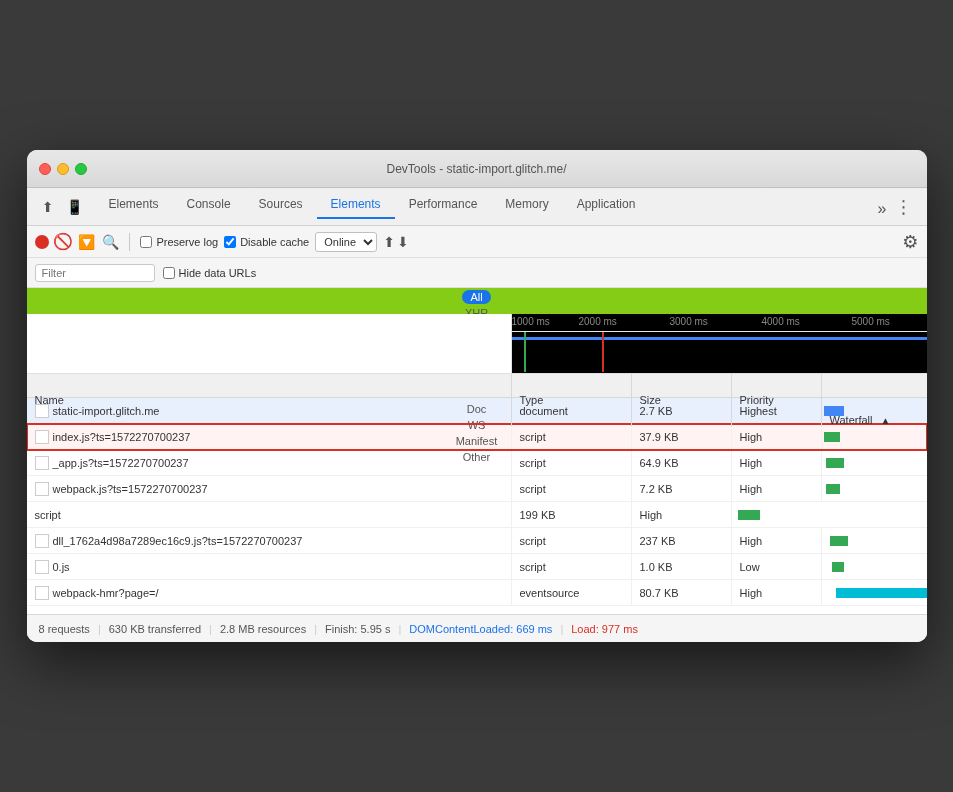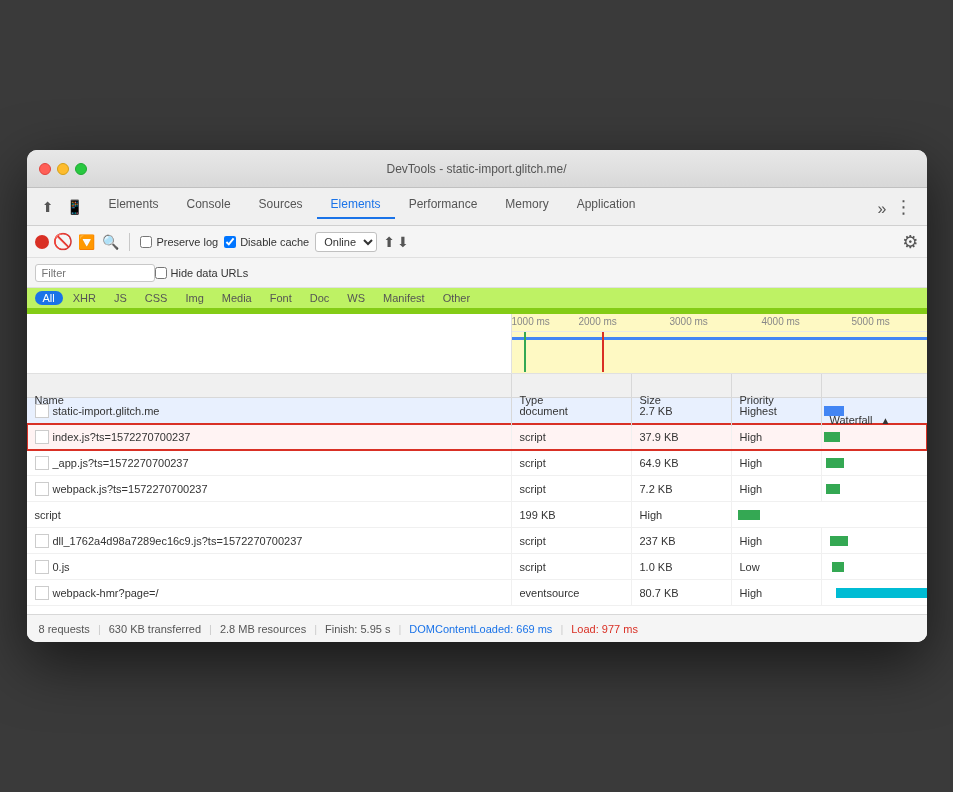--- a/index.html
+++ b/index.html
@@ -157,62 +157,64 @@
       background: white;
       color: #333;
     }
     .spacer { flex: 1; }
     .filter-bar {
       background: #f5f5f5;
       border-bottom: 1px solid #e0e0e0;
       display: flex;
       align-items: center;
       padding: 4px 8px;
+      gap: 8px;
       height: 30px;
     }
     .filter-input {
       border: 1px solid #c8c8c8;
       border-radius: 3px;
       padding: 2px 6px;
       font-size: 11px;
       width: 120px;
       background: white;
     }
     .hide-data-urls {
       display: flex;
       align-items: center;
       gap: 4px;
       font-size: 11px;
       color: #333;
     }
     .type-filter-bar {
-      background: #bef264;
-      border-bottom: 6px solid #84cc16;
+      background: #84cc16;
+      border-bottom: 3px solid #84cc16;
       display: flex;
       align-items: center;
       padding: 2px 8px;
       gap: 2px;
       height: 26px;
+      flex-direction: column;
     }
     .type-btn {
       padding: 1px 8px;
       font-size: 11px;
       border: none;
       background: none;
       cursor: pointer;
       border-radius: 3px;
       color: #555;
     }
     .type-btn.active {
       background: #1a73e8;
       color: white;
       border-radius: 10px;
     }
     .timeline-ruler {
-      background: #fef9c3;
+      background: #000000;
       border-bottom: 1px solid #e0e0e0;
       height: 60px;
       display: flex;
       position: relative;
       overflow: hidden;
     }
     .ruler-left {
       width: 485px;
       border-right: 1px solid #e0e0e0;
       background: white;

